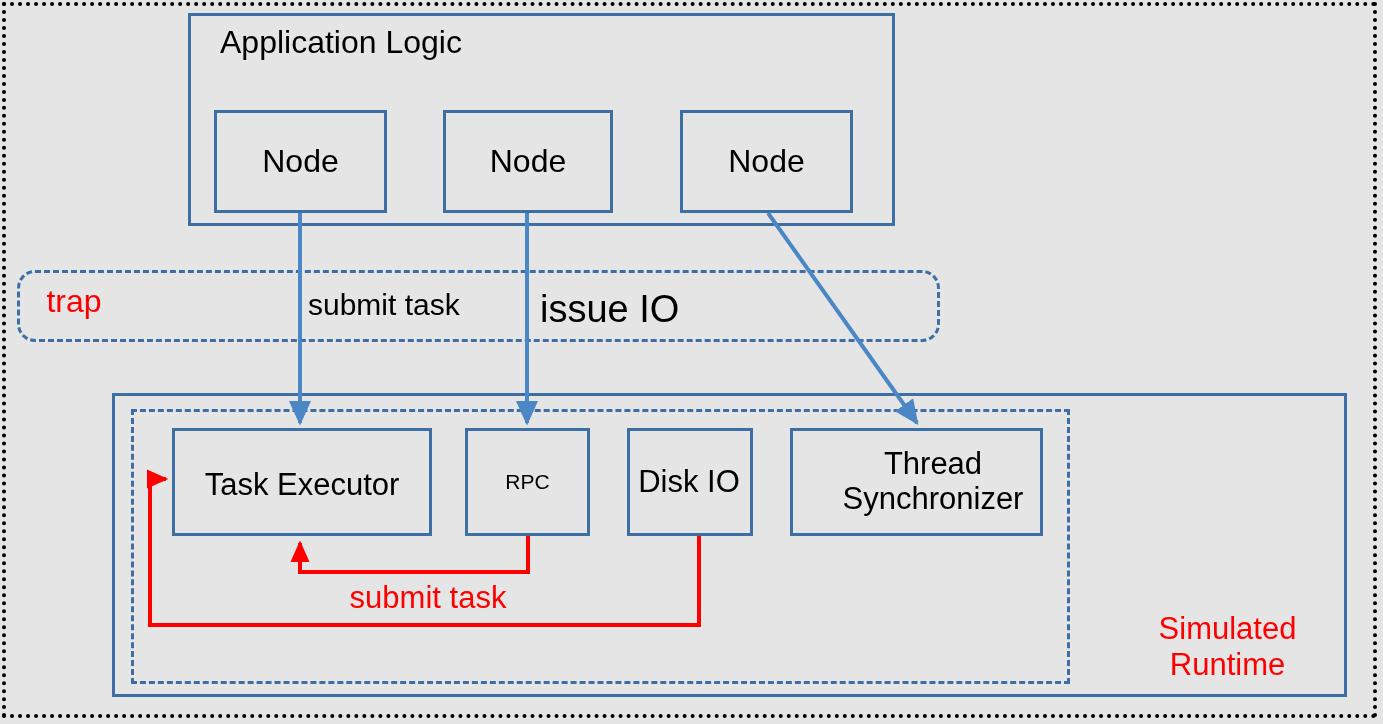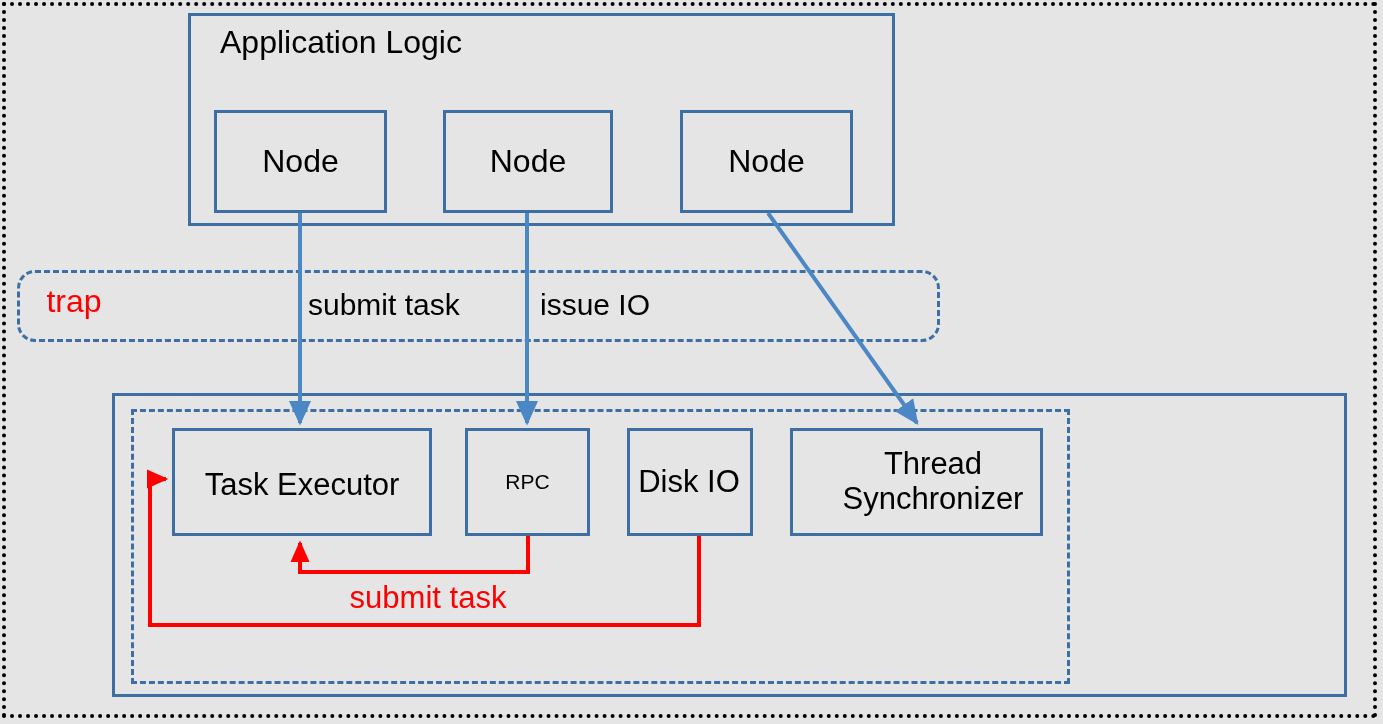--- a/index.html
+++ b/index.html
@@ -93,21 +93,21 @@
   <div class="sbox" style="left:443px; top:110px; width:170px; height:103px;"></div>
   <div class="boxlabel" style="left:443px; top:110px; width:170px; height:103px; font-size:32px;">Node</div>
 
   <div class="sbox" style="left:680px; top:110px; width:173px; height:103px;"></div>
   <div class="boxlabel" style="left:680px; top:110px; width:173px; height:103px; font-size:32px;">Node</div>
 
   <div class="dbox round" style="left:17px; top:270px; width:923px; height:72px;"></div>
   <div class="redtext" style="left:24px; top:283px; width:100px; font-size:32px; text-align:center;">trap</div>
 
   <div class="blacktext" style="left:308px; top:288px; font-size:30px;">submit task</div>
-  <div class="blacktext" style="left:540px; top:288px; font-size:30px;">issue IO</div>
+  <div class="blacktext" style="left:540px; top:288px; font-size:38px;">issue IO</div>
 
   <div class="sbox" style="left:112px; top:393px; width:1235px; height:304px;"></div>
 
   <div class="dbox" style="left:131px; top:409px; width:939px; height:275px;"></div>
 
   <div class="sbox" style="left:172px; top:428px; width:260px; height:108px;"></div>
   <div class="boxlabel" style="left:172px; top:428px; width:260px; height:115px; font-size:31px;">Task Executor</div>
 
   <div class="sbox" style="left:465px; top:428px; width:125px; height:108px;"></div>
   <div class="boxlabel" style="left:465px; top:428px; width:125px; height:108px; font-size:21px;">RPC</div>
@@ -115,20 +115,22 @@
   <div class="sbox" style="left:627px; top:428px; width:126px; height:108px;"></div>
   <div class="boxlabel" style="left:627px; top:428px; width:124px; height:108px; font-size:31px;">Disk IO</div>
 
   <div class="sbox" style="left:790px; top:428px; width:253px; height:108px;"></div>
   <div class="boxlabel" style="left:790px; top:428px; width:286px; height:108px; font-size:31px;">Thread
 Synchronizer</div>
 
   <div class="redtext" style="left:268px; top:580px; width:320px; font-size:31px;">submit task</div>
 
 
+  <div class="redtext" style="left:1120px; top:611px; width:215px; font-size:31px;">Simulated
+Runtime</div>
 
   <svg class="overlay" viewBox="0 0 1383 724">
     <defs>
       <marker id="ah-blue" markerWidth="7" markerHeight="7" refX="5.6" refY="3.1" orient="auto" markerUnits="strokeWidth">
         <path d="M0,0.3 L6.2,3.1 L0,5.9 z" fill="#4a87c4"></path>
       </marker>
       <marker id="ah-red" markerWidth="6" markerHeight="6" refX="4.8" refY="2.6" orient="auto" markerUnits="strokeWidth">
         <path d="M0,0.2 L5.4,2.6 L0,5.0 z" fill="#ff0000"></path>
       </marker>
     </defs>

